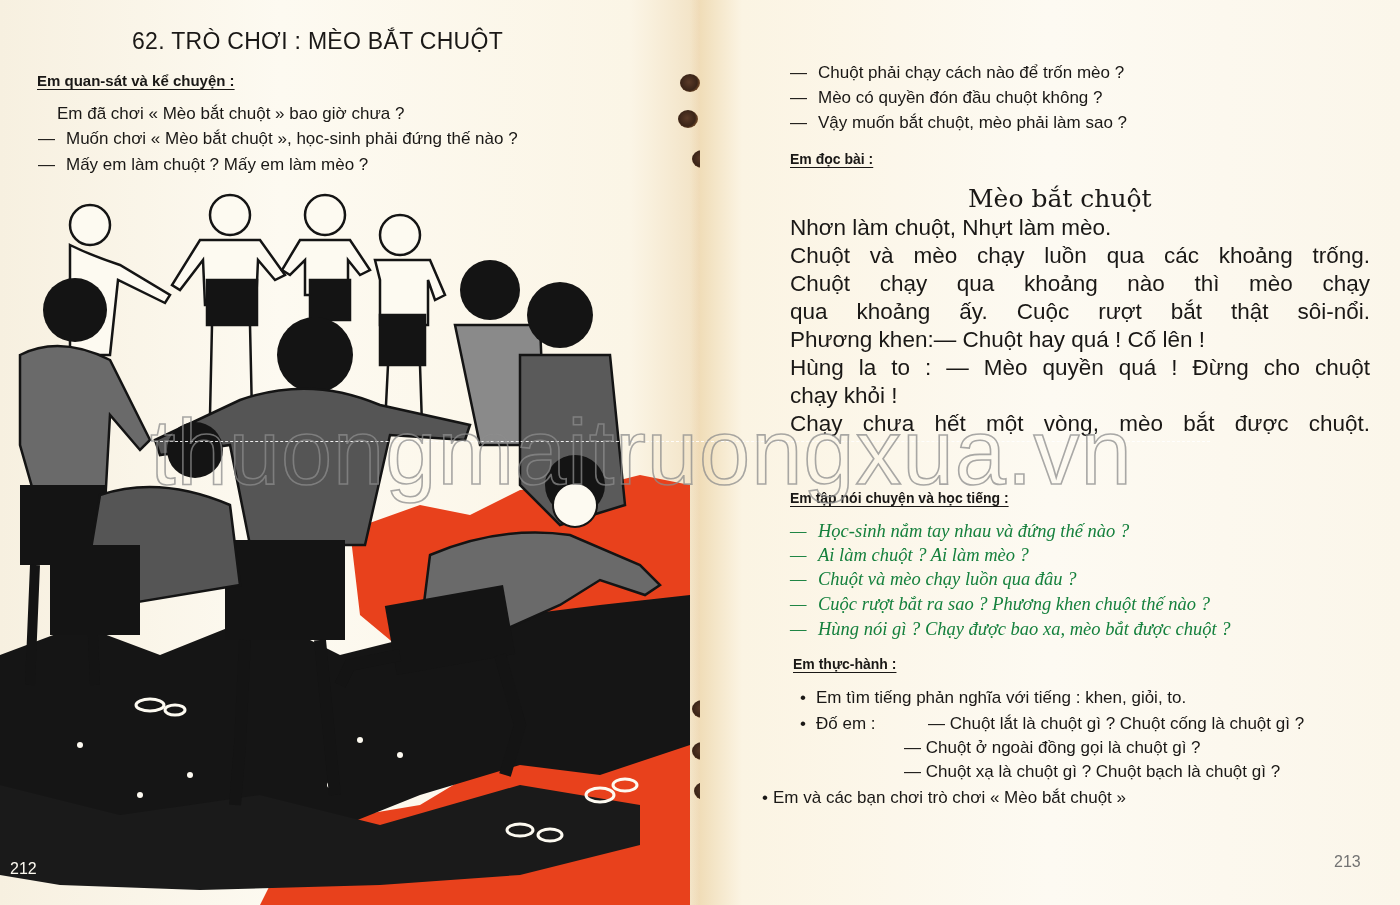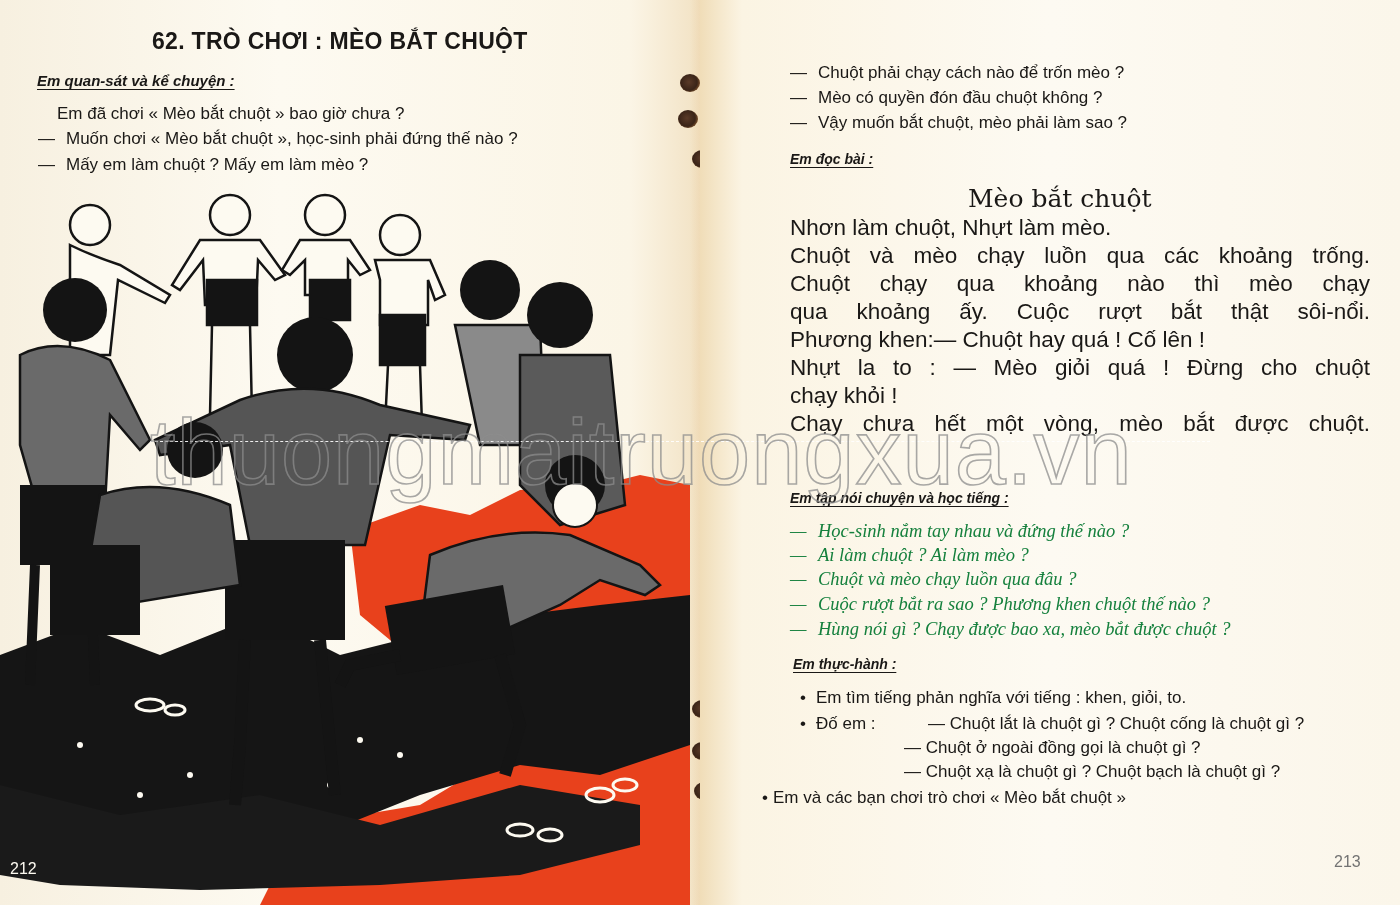--- a/index.html
+++ b/index.html
@@ -25,27 +25,27 @@
       position: absolute; left: 690px; top: 0; width: 30px; height: 905px;
       background: linear-gradient(90deg, rgba(230,200,150,0) 0%, rgba(235,205,160,0.55) 50%, rgba(230,200,150,0) 100%);
     }
     .hole {
       position: absolute; width: 20px; height: 18px; border-radius: 50%;
       background: radial-gradient(circle at 45% 45%, #5a3a28 0%, #3a2418 55%, #8a5a30 80%, rgba(180,120,60,0) 100%);
     }
     
     .lesson-title {
       position: absolute; left: 132px; top: 28px;
-      font-family: "Liberation Sans", sans-serif; font-weight: bold;
-      font-size: 23px; letter-spacing: 0.3px; color: #1a1816; margin-left: 20px;
+      font-family: "Liberation Sans", sans-serif; font-weight: normal;
+      font-size: 23px; letter-spacing: 0.3px; color: #1a1816;
     }
     .section-head {
       position: absolute;
       font-family: "Liberation Sans", sans-serif;
-      font-style: italic; font-weight: bold; font-size: 15px;
+      font-weight: bold; font-size: 15px;
       text-decoration: underline; text-underline-offset: 3px;
       color: #1a1816;
     }
     .q-line {
       position: absolute; font-family: "Liberation Sans", sans-serif;
       font-size: 17px; color: #1a1816; white-space: nowrap;
     }
     .dash { display: inline-block; width: 28px; }
     .illustration {
       position: absolute; left: 0; top: 185px; width: 690px; height: 720px;
@@ -213,21 +213,21 @@
   <div class="section-head" style="left:790px; top:151px; font-size:14px;">Em đọc bài :</div>
 
   <div class="reading-title">Mèo bắt chuột</div>
 
   <div class="reading-body">
     <span class="rline last">Nhơn làm chuột, Nhựt làm mèo.</span>
     <span class="rline">Chuột và mèo chạy luồn qua các khoảng trống.</span>
     <span class="rline">Chuột chạy qua khoảng nào thì mèo chạy</span>
     <span class="rline">qua khoảng ấy. Cuộc rượt bắt thật sôi-nổi.</span>
     <span class="rline last">Phương khen:— Chuột hay quá ! Cố lên !</span>
-    <span class="rline">Nhựt la to : — Mèo giỏi quá ! Đừng cho chuột</span>
+    <span class="rline">Hùng la to : — Mèo quyền quá ! Đừng cho chuột</span>
     <span class="rline last">chạy khỏi !</span>
     <span class="rline">Chạy chưa hết một vòng, mèo bắt được chuột.</span>
   </div>
 
   <div class="section-head" style="left:790px; top:490px; font-size:14px;">Em tập nói chuyện và học tiếng :</div>
 
   <div class="italic-q" style="left:790px; top:521px;">
     <span class="dash">—</span><span>Học-sinh nắm tay nhau và đứng thế nào ?</span>
   </div>
   <div class="italic-q" style="left:790px; top:545px;">

